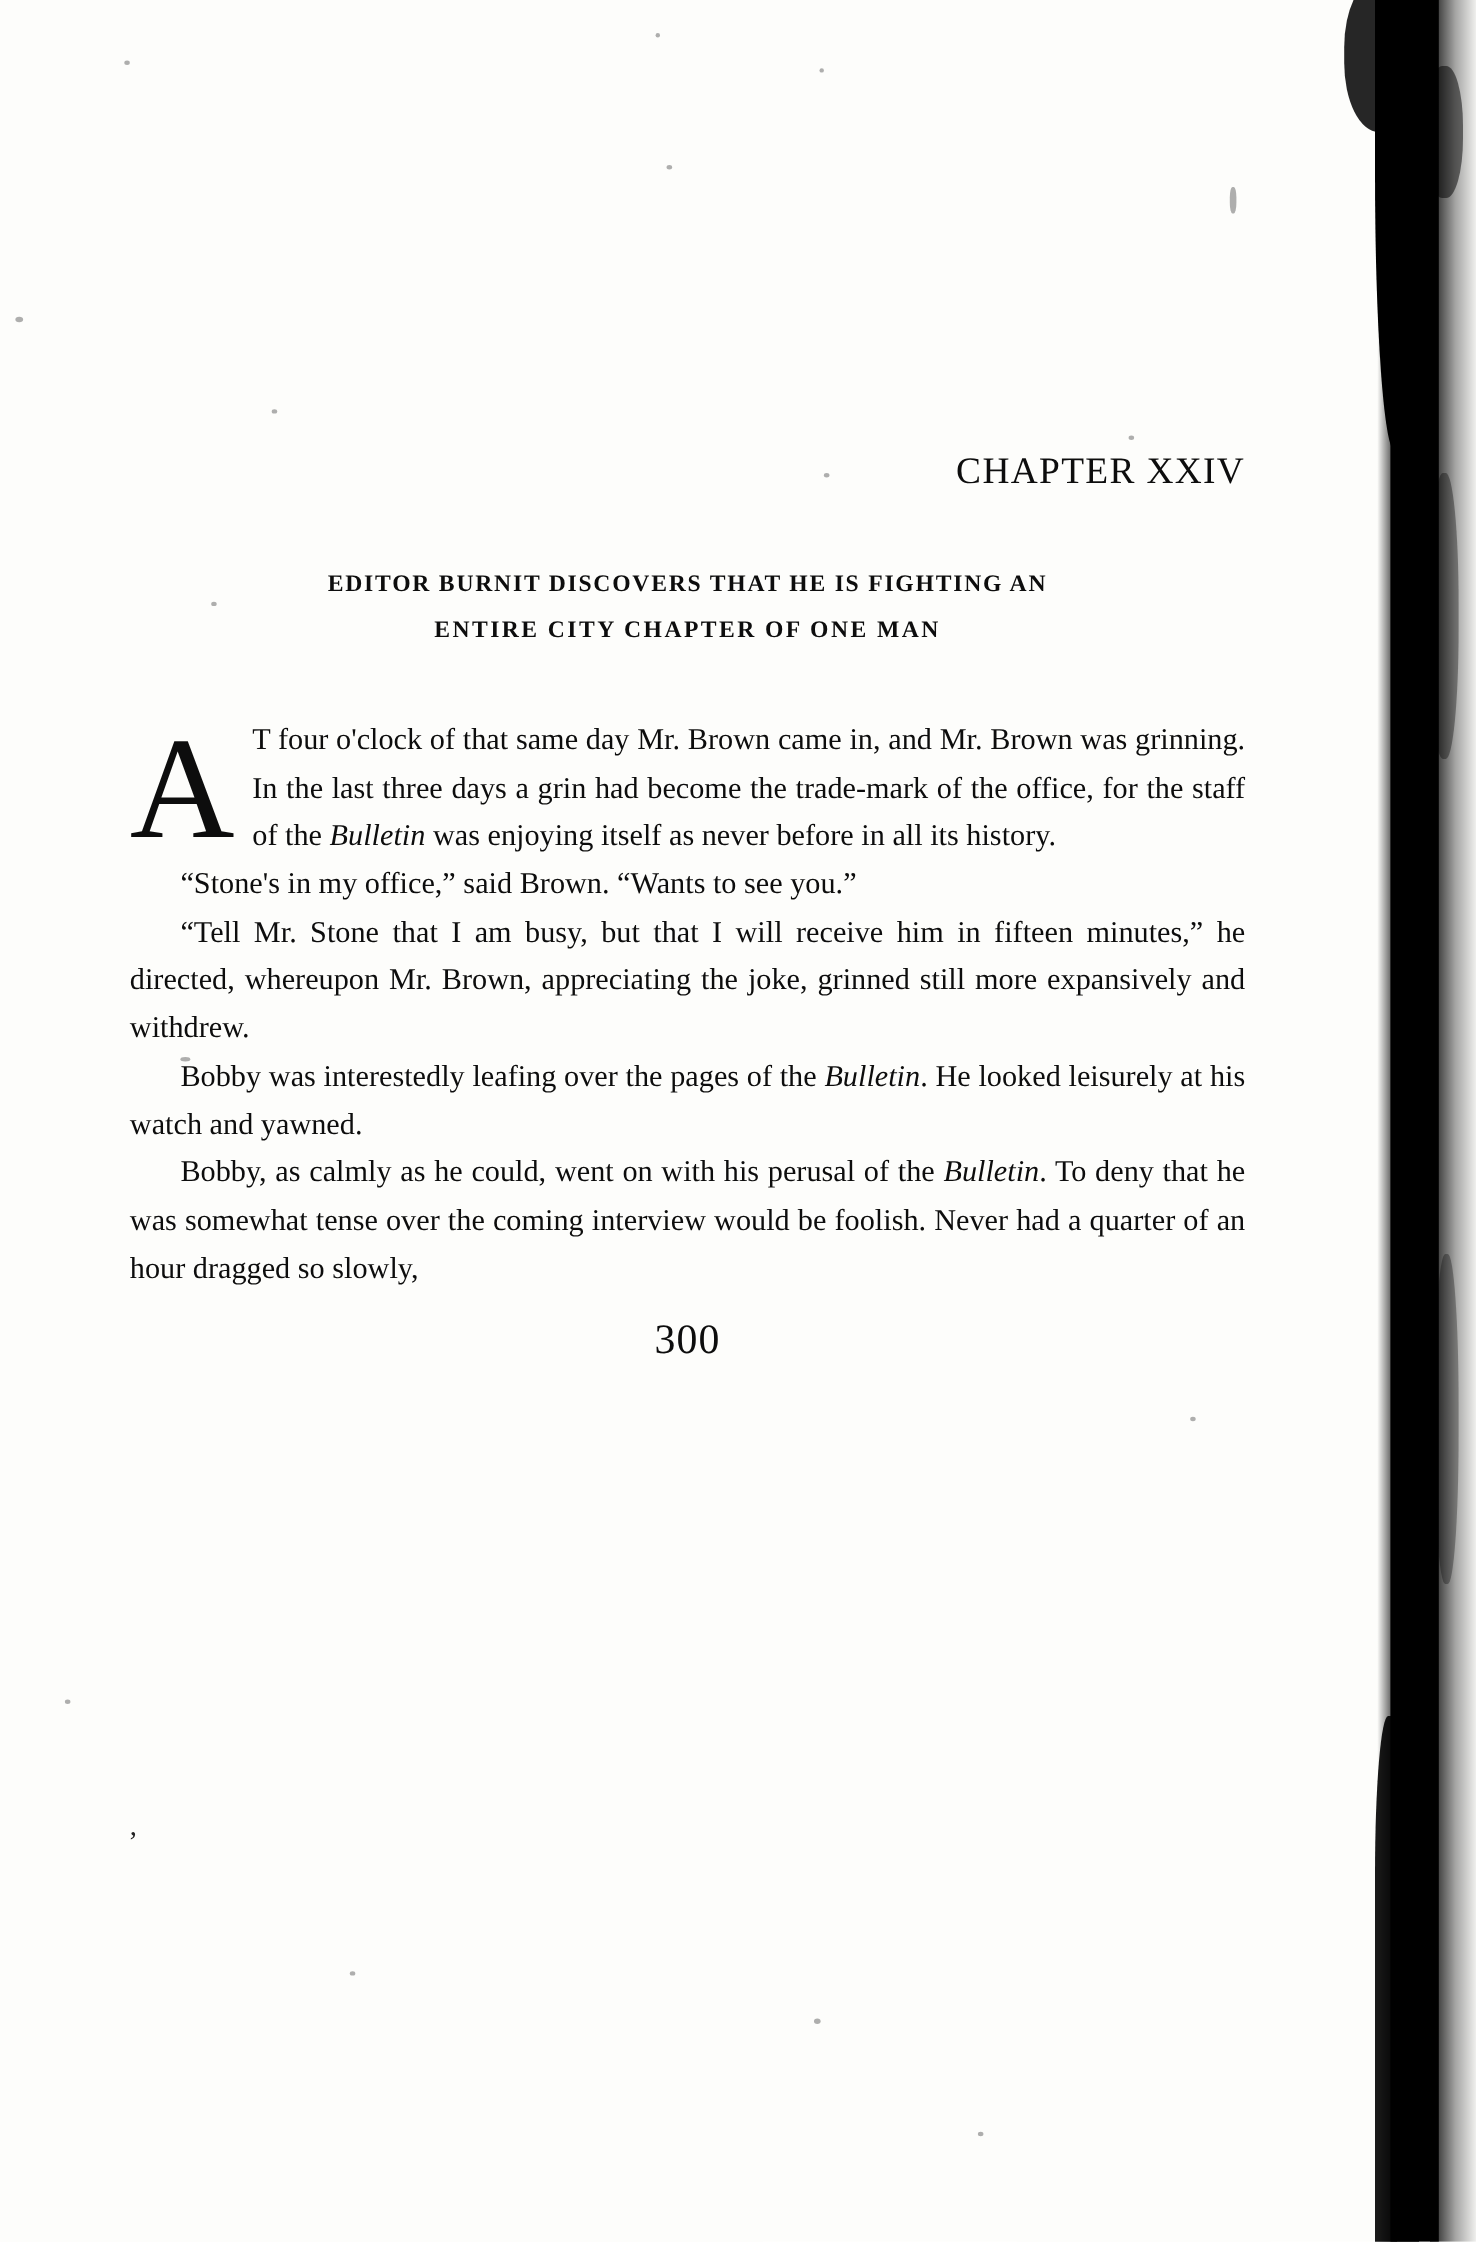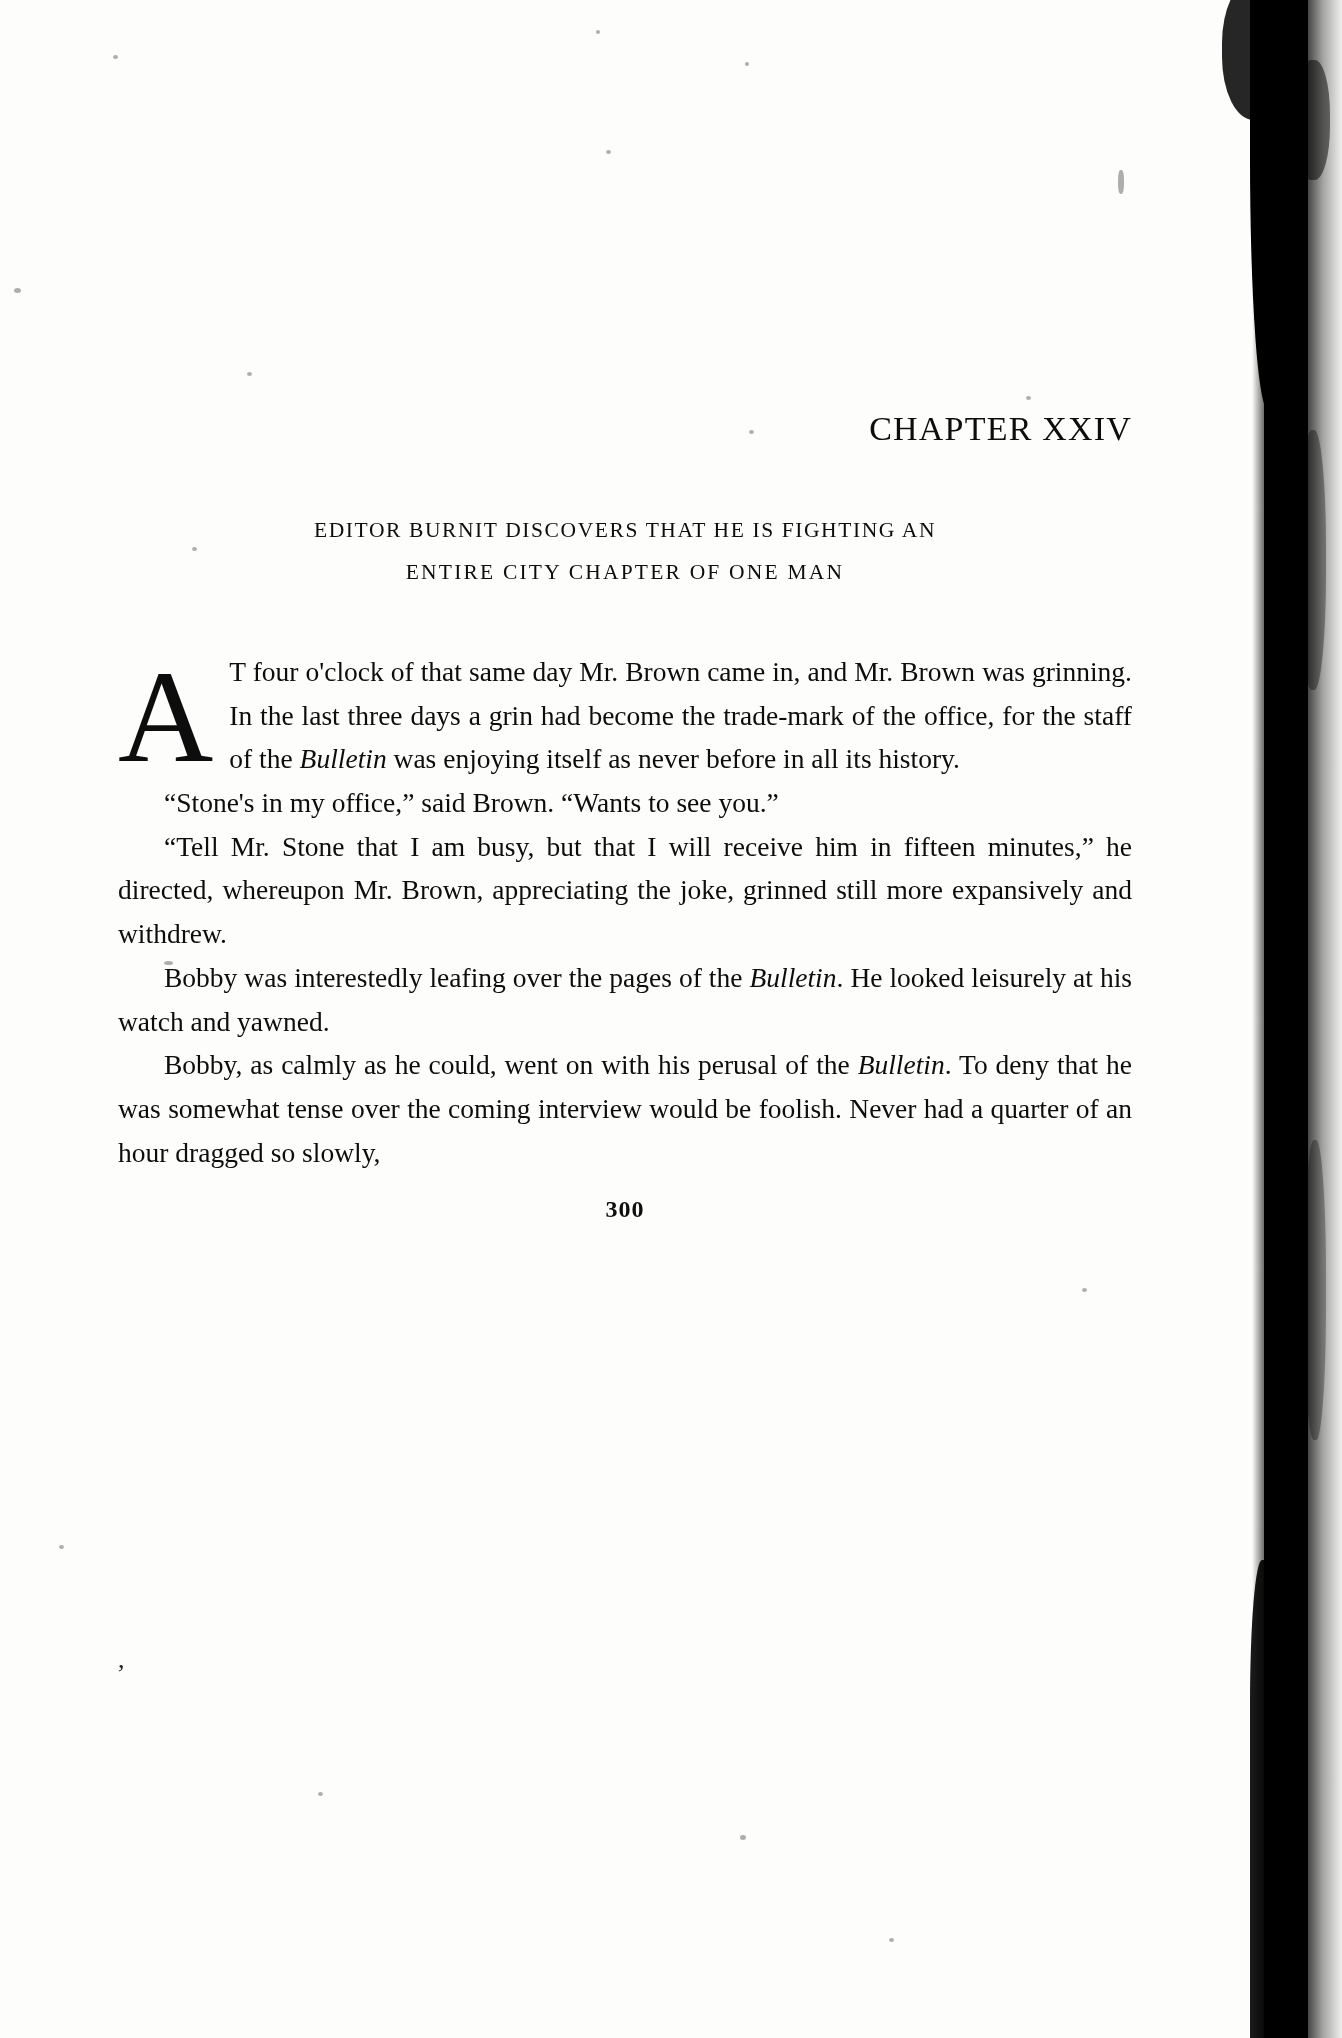--- a/index.html
+++ b/index.html
@@ -93,21 +93,21 @@
     font-weight: 400;
     font-family: "Liberation Serif", serif;
   }
 
   .subtitle {
     margin-top: 62px;
     text-align: center;
     font-size: 21.5px;
     letter-spacing: 1.6px;
     line-height: 1.95;
-    font-weight: 400;
+    font-weight: 700;
     font-family: "Liberation Serif", serif;
   }
   .subtitle .line2 {
     display: block;
     letter-spacing: 2.2px;
   }
 
   .body-text {
     margin-top: 56px;
     font-size: 27.5px;
@@ -132,22 +132,22 @@
     margin: 2px 6px 0 0;
     font-family: "Liberation Serif", serif;
     font-weight: 400;
   }
 
   em { font-style: italic; }
 
   .folio {
     margin-top: 22px;
     text-align: center;
-    font-size: 24px;
-    font-weight: 700;
+    font-size: 38px;
+    font-weight: 400;
     letter-spacing: 1px;
   }
 
   .stray-comma {
     position: absolute;
     left: 118px;
     top: 1645px;
     font-size: 26px;
     color: #222;
   }

